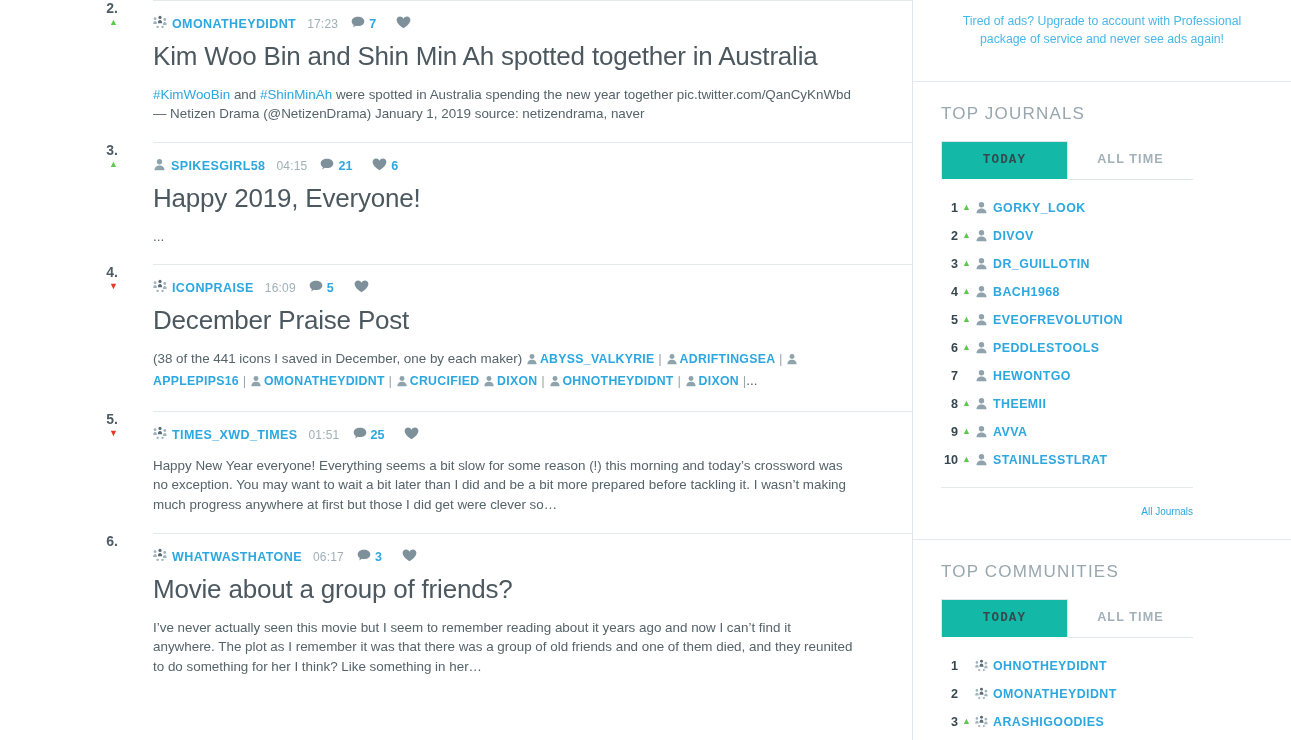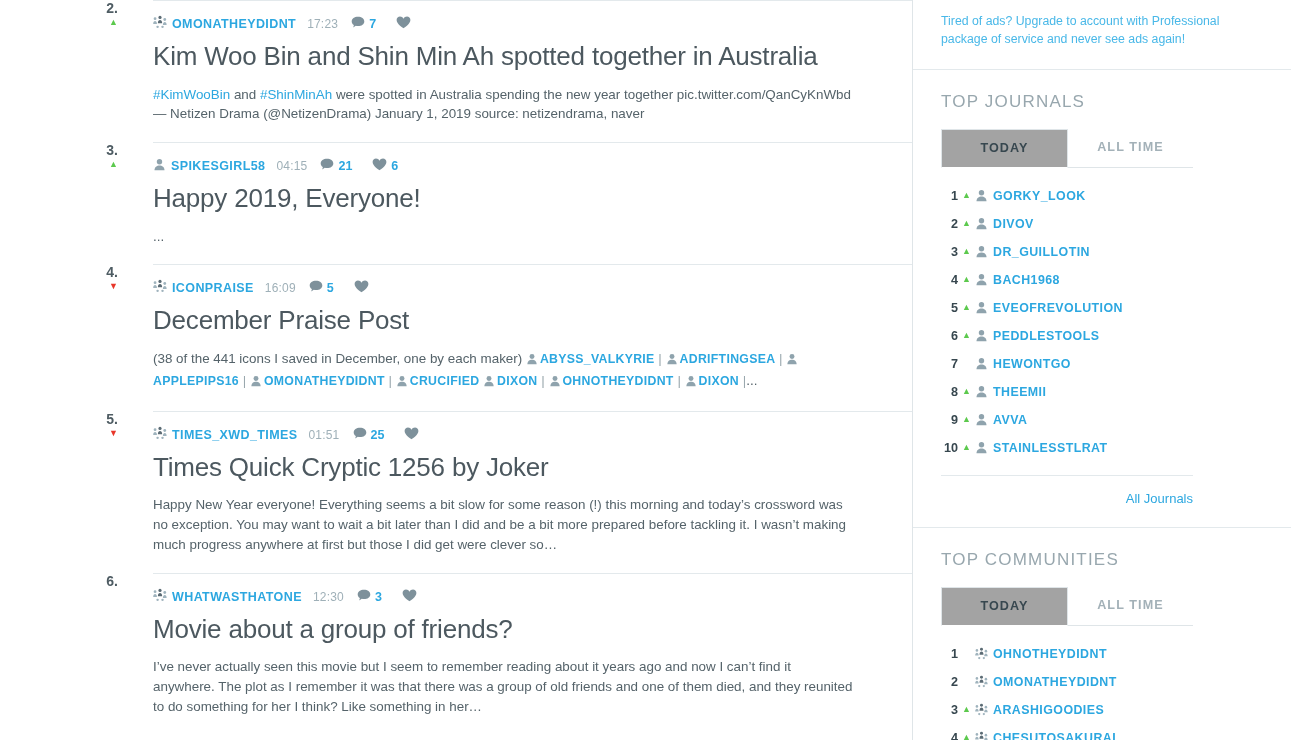--- a/index.html
+++ b/index.html
@@ -75,22 +75,22 @@
   .snippet .uname {
     color:#2ca7e0; font-weight:bold; font-size:12.3px; letter-spacing:.3px;
     text-decoration:none; cursor:pointer; white-space:nowrap;
   }
   .snippet .sep { color:#9aa8ae; }
   .inline-user-icon { vertical-align:-2px; margin-right:2px; }
 
   
   .side { width:378px; height:740px; background:#fff; position:relative; }
   .ad {
-    padding:12px 28px 20px 28px;
-    text-align:left;
+    padding:12px 28px 32px 28px;
+    text-align:center;
     border-bottom:1px solid #e3e9ec;
   }
   .ad a {
     color:#49b8e8; font-size:12.3px; line-height:1.5;
     text-decoration:none; cursor:pointer; display:block;
   }
   .panel { padding: 22px 0 0 0; }
   .panel + .panel { border-top:1px solid #e3e9ec; }
   .panel-title {
     font-size:17px; color:#98a7ae; letter-spacing:1.2px;
@@ -99,23 +99,24 @@
   .tabs {
     display:flex; margin-left:28px; margin-right:98px;
     border-bottom:1px solid #dfe5e8; position:relative;
   }
   .tab {
     flex:1; text-align:center; padding:11px 0 12px 0;
     font-size:12.6px; font-weight:bold; letter-spacing:1.1px;
     color:#a3b1b8; cursor:pointer;
   }
   .tab.active {
-    color:#37474f; background:#a3a3a3;
+    color:#37474f; background:#14b8a6;
     border:1px solid #dfe5e8; border-bottom:1px solid #fff;
     margin-bottom:-1px;
+    font-family:Liberation Mono, monospace;
   }
   .rows { padding: 14px 0 0 0; }
   .row {
     display:flex; align-items:center; height:28px;
     padding-left:28px; font-size:13px;
   }
   .row .rk {
     width:17px; text-align:right; color:#37474f;
     font-weight:bold; font-size:12.6px;
   }
@@ -128,21 +129,21 @@
     letter-spacing:.45px; text-decoration:none; cursor:pointer;
   }
   .row .ic { margin-right:5px; display:inline-flex; align-items:center; }
   .all-link {
     border-top:1px solid #e3e9ec;
     margin: 13px 98px 0 28px;
     padding: 13px 0 20px 0;
     text-align:right;
   }
   .all-link a {
-    color:#2ca7e0; font-size:13px; text-decoration:none; cursor:pointer;
+    color:#2ca7e0; font-size:10px; text-decoration:none; cursor:pointer;
   }
 </style>
 </head>
 <body>
 
 <div class="page">
 
   <div class="scrolltop">
     <span>
       <svg width="15" height="19" viewBox="0 0 15 19">
@@ -301,21 +302,20 @@
                 <span><svg width="14" height="13" viewBox="0 0 14 13">
                     <path d="M7 0.7 C10.6 0.7 13.3 2.8 13.3 5.4 C13.3 8 10.6 10.1 7 10.1 C6.2 10.1 5.5 10 4.8 9.8 L2.2 11.6 L2.9 9.1 C1.5 8.2 0.7 6.9 0.7 5.4 C0.7 2.8 3.4 0.7 7 0.7 Z" fill="#7e919b"></path>
                   </svg></span>
                 <span class="cnt">25</span>
                 <span class="icon-gap"></span>
                 <span><svg width="15" height="13" viewBox="0 0 15 13">
                     <path d="M7.5 12.2 C7.5 12.2 0.6 8.1 0.6 4 C0.6 1.9 2.2 0.6 4 0.6 C5.5 0.6 6.8 1.5 7.5 2.7 C8.2 1.5 9.5 0.6 11 0.6 C12.8 0.6 14.4 1.9 14.4 4 C14.4 8.1 7.5 12.2 7.5 12.2 Z" fill="#7e919b"></path>
                   </svg></span>
               </span>
             </div>
-            <div class="title">Times Quick Cryptic 1256 by Joker</div>
             <div class="snippet">Happy New Year everyone! Everything seems a bit slow for some reason (!) this morning and today’s crossword was no exception. You may want to wait a bit later than I did and be a bit more prepared before tackling it. I wasn’t making much progress anywhere at first but those I did get were clever so…</div>
           </div>
         </div>
         <div class="entry">
           <div class="rule"></div>
           <div class="entry-inner">
             <div class="rank">
               <span class="num">6.</span>
             </div>
             <div class="meta">
@@ -323,21 +323,21 @@
                   <circle cx="2.2" cy="3.4" r="1.5" fill="#9fb3bd"></circle>
                   <path d="M0.2 9.2 C0.2 6.9 1.2 6 2.2 6 C3.2 6 4.2 6.9 4.2 9.2 Z" fill="#9fb3bd"></path>
                   <circle cx="7.5" cy="2.1" r="1.7" fill="#5b6b74"></circle>
                   <path d="M5.2 8.4 C5.2 5.8 6.3 4.8 7.5 4.8 C8.7 4.8 9.8 5.8 9.8 8.4 Z" fill="#5b6b74"></path>
                   <circle cx="12.6" cy="4.3" r="1.5" fill="#9fb3bd"></circle>
                   <path d="M10.6 10.1 C10.6 7.8 11.6 6.9 12.6 6.9 C13.6 6.9 14.6 7.8 14.6 10.1 Z" fill="#9fb3bd"></path>
                   <circle cx="4.9" cy="12.2" r="1.3" fill="#9fb3bd"></circle>
                   <circle cx="10.2" cy="12.2" r="1.3" fill="#9fb3bd"></circle>
                 </svg></span>
               <a class="author">WHATWASTHATONE</a>
-              <span class="time">12:30</span>
+              <span class="time">06:17</span>
               <span class="icon-group">
                 <span><svg width="14" height="13" viewBox="0 0 14 13">
                     <path d="M7 0.7 C10.6 0.7 13.3 2.8 13.3 5.4 C13.3 8 10.6 10.1 7 10.1 C6.2 10.1 5.5 10 4.8 9.8 L2.2 11.6 L2.9 9.1 C1.5 8.2 0.7 6.9 0.7 5.4 C0.7 2.8 3.4 0.7 7 0.7 Z" fill="#7e919b"></path>
                   </svg></span>
                 <span class="cnt">3</span>
                 <span class="icon-gap"></span>
                 <span><svg width="15" height="13" viewBox="0 0 15 13">
                     <path d="M7.5 12.2 C7.5 12.2 0.6 8.1 0.6 4 C0.6 1.9 2.2 0.6 4 0.6 C5.5 0.6 6.8 1.5 7.5 2.7 C8.2 1.5 9.5 0.6 11 0.6 C12.8 0.6 14.4 1.9 14.4 4 C14.4 8.1 7.5 12.2 7.5 12.2 Z" fill="#7e919b"></path>
                   </svg></span>
               </span>

